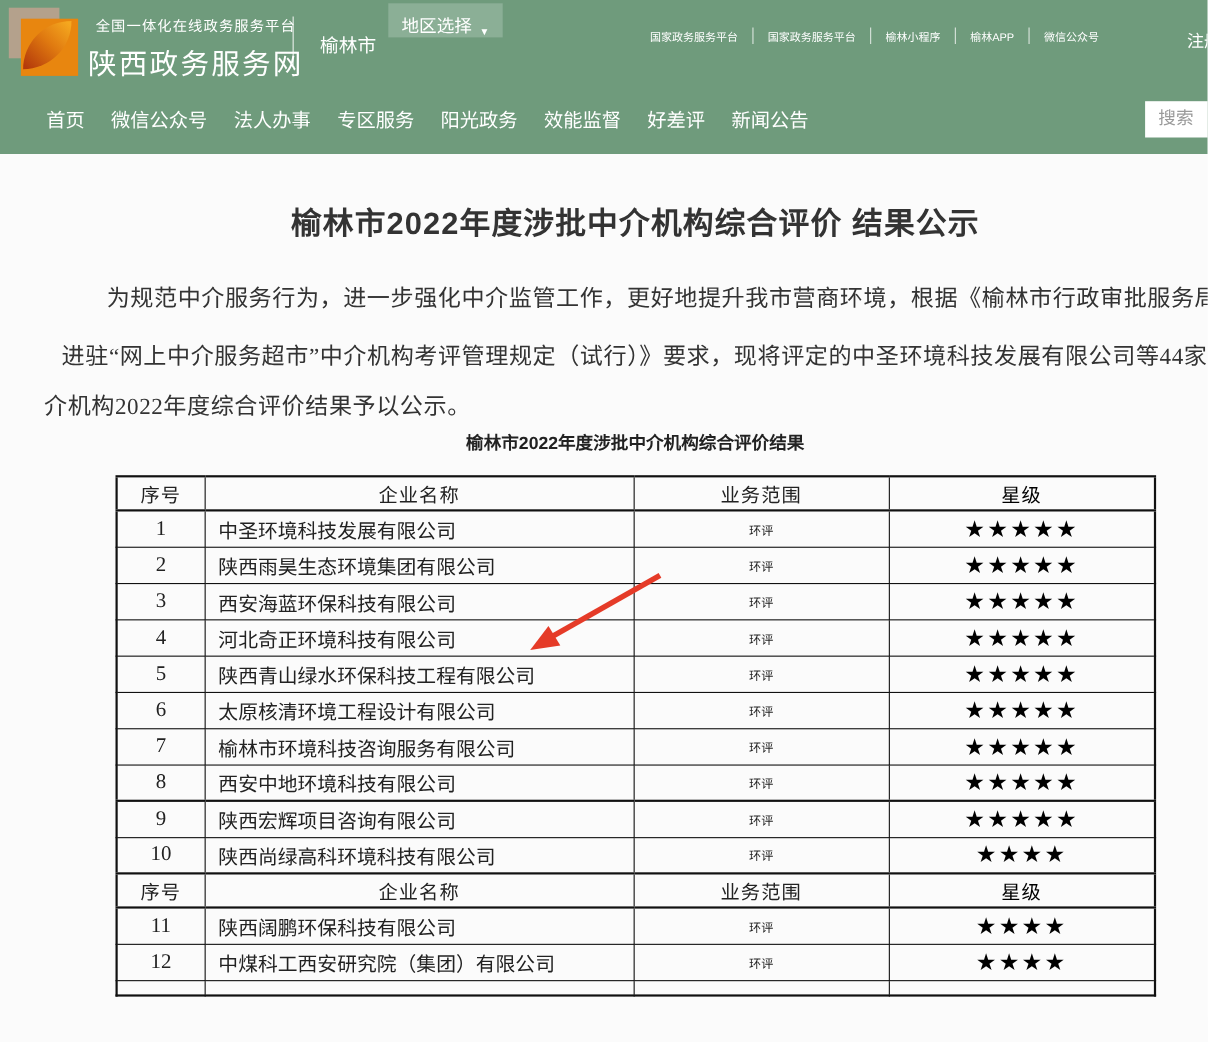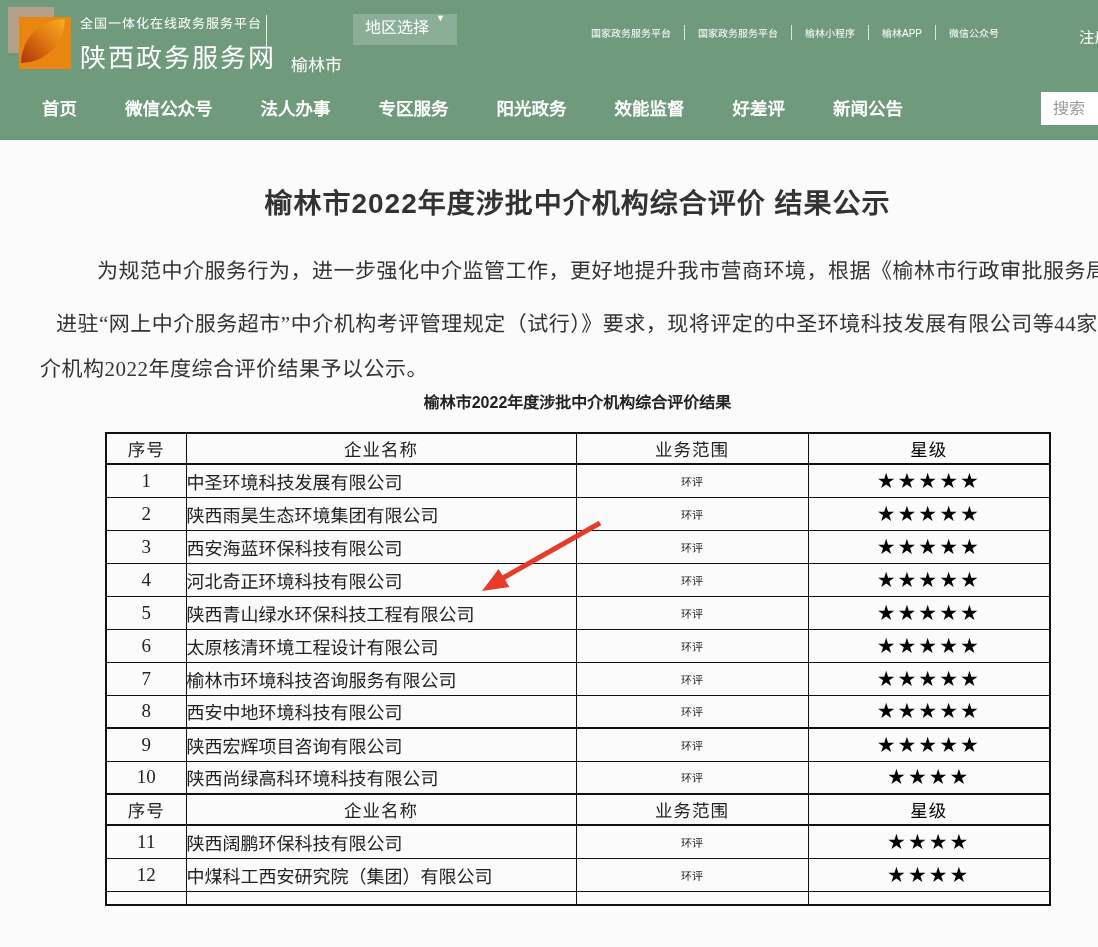--- a/index.html
+++ b/index.html
@@ -16,36 +16,36 @@
   }
   
   .masthead{position:absolute;left:0;top:0;width:100%;height:140px;background:var(--green);}
   .topbar{position:absolute;left:0;top:0;width:100%;height:75px;}
   .logo{position:absolute;left:8px;top:7px;width:64px;height:62px;cursor:pointer;}
   .logo .sq-tan{position:absolute;left:0;top:0;width:46px;height:46px;background:#b4a18c;}
   .logo .sq-orange{position:absolute;left:11px;top:10px;width:52px;height:52px;background:#e8860f;overflow:hidden;}
   .logo .leaf{position:absolute;left:2px;top:2px;width:44px;height:44px;
     border-radius:100% 0 100% 0;background:linear-gradient(45deg,#b43a0b 5%,#e07a10 55%,#f2a picked);
     background:linear-gradient(45deg,#b43a0b 5%,#e07a10 55%,#f5a81f 95%);}
-  .brand{position:absolute;left:80px;top:13px;color:#fff;}
+  .brand{position:absolute;left:80px;top:13px;color:#fff;text-align:center;}
   .brand .line1{font-size:13px;letter-spacing:1px;margin-bottom:5px;}
   .brand .line2{font-size:26px;font-weight:400;letter-spacing:2px;}
   .brand-divider{position:absolute;left:266px;top:15px;width:1px;height:44px;background:rgba(255,255,255,.85);}
-  .city{position:absolute;left:291px;top:27px;color:#fff;font-size:17px;margin-top:24px;}
-  .region-btn{position:absolute;left:353px;top:14px;height:31px;padding:0 12px;
+  .city{position:absolute;left:291px;top:27px;color:#fff;font-size:17px;}
+  .region-btn{position:absolute;left:353px;top:3px;height:31px;padding:0 12px;
     background:rgba(255,255,255,.20);color:#fff;font-size:16px;border:none;
-    display:flex;align-items:flex-start;gap:7px;cursor:pointer;}
+    display:flex;align-items:flex-end;gap:7px;cursor:pointer;}
   .region-btn .caret{font-size:9px;line-height:1;}
   .top-links{position:absolute;left:578px;top:25px;display:flex;align-items:center;white-space:nowrap;}
   .top-links .tlink{color:#fff;font-size:10px;padding:0 13px;cursor:pointer;text-decoration:none;}
   .top-links .sep{width:1px;height:15px;background:rgba(255,255,255,.75);}
   .register{position:absolute;left:1079px;top:25px;color:#fff;font-size:15.5px;white-space:nowrap;cursor:pointer;}
   
   .navbar{position:absolute;left:0;top:75px;width:100%;height:65px;}
-  .nav-items{position:absolute;left:42px;top:0;height:65px;display:flex;align-items:center;gap:48px;white-space:nowrap;font-weight:bold;}
+  .nav-items{position:absolute;left:42px;top:0;height:65px;display:flex;align-items:center;gap:24px;white-space:nowrap;}
   .nav-item{color:#fff;font-size:17.5px;cursor:pointer;}
   .search-box{position:absolute;left:1041px;top:17px;width:130px;height:33px;background:#fff;display:flex;align-items:center;}
   .search-box input{border:none;outline:none;width:100%;height:100%;padding-left:12px;
     font-size:16px;color:#666;background:transparent;font-family:inherit;}
   .search-box input::placeholder{color:#9a9a9a;opacity:1;}
   
   .doc-title{position:absolute;left:0;top:181px;width:1155px;text-align:center;
     font-size:28px;font-weight:600;color:#333;letter-spacing:1px;}
   .para-line{position:absolute;white-space:nowrap;font-family:"Liberation Serif","DejaVu Serif",serif;
     font-size:21px;color:#333;letter-spacing:0.5px;}
@@ -57,21 +57,21 @@
   
   table.eval{position:absolute;left:105px;top:432px;width:944px;
     border-collapse:collapse;table-layout:fixed;border:2px solid #111;}
   table.eval td{border:1px solid #111;height:33px;color:#222;
     font-family:"Liberation Serif","DejaVu Serif",serif;font-size:18px;vertical-align:middle;}
   table.eval col.c0{width:80px;}
   table.eval col.c1{width:390px;}
   table.eval col.c2{width:232px;}
   table.eval col.c3{width:242px;}
   table.eval td.c0{text-align:center;font-size:19px;}
-  table.eval td.c1{text-align:left;}
+  table.eval td.c1{text-align:left;padding-left:12px;}
   table.eval td.c2{text-align:center;font-size:11px;}
   table.eval td.c3{text-align:center;font-family:"DejaVu Sans",sans-serif;
     font-size:21px;font-weight:bold;letter-spacing:2px;color:#000;}
   table.eval tr.hdr td{border-top-width:2px;border-bottom-width:2px;text-align:center;
     font-family:"Liberation Sans","DejaVu Sans",sans-serif;font-weight:normal;font-size:17.5px;
     padding-left:0;letter-spacing:1px;height:31px;}
   table.eval tr.thick-top td{border-top-width:2px;}
   table.eval tr.clip td{height:14px;}
   
   .arrow-svg{position:absolute;left:462px;top:515px;pointer-events:none;}

